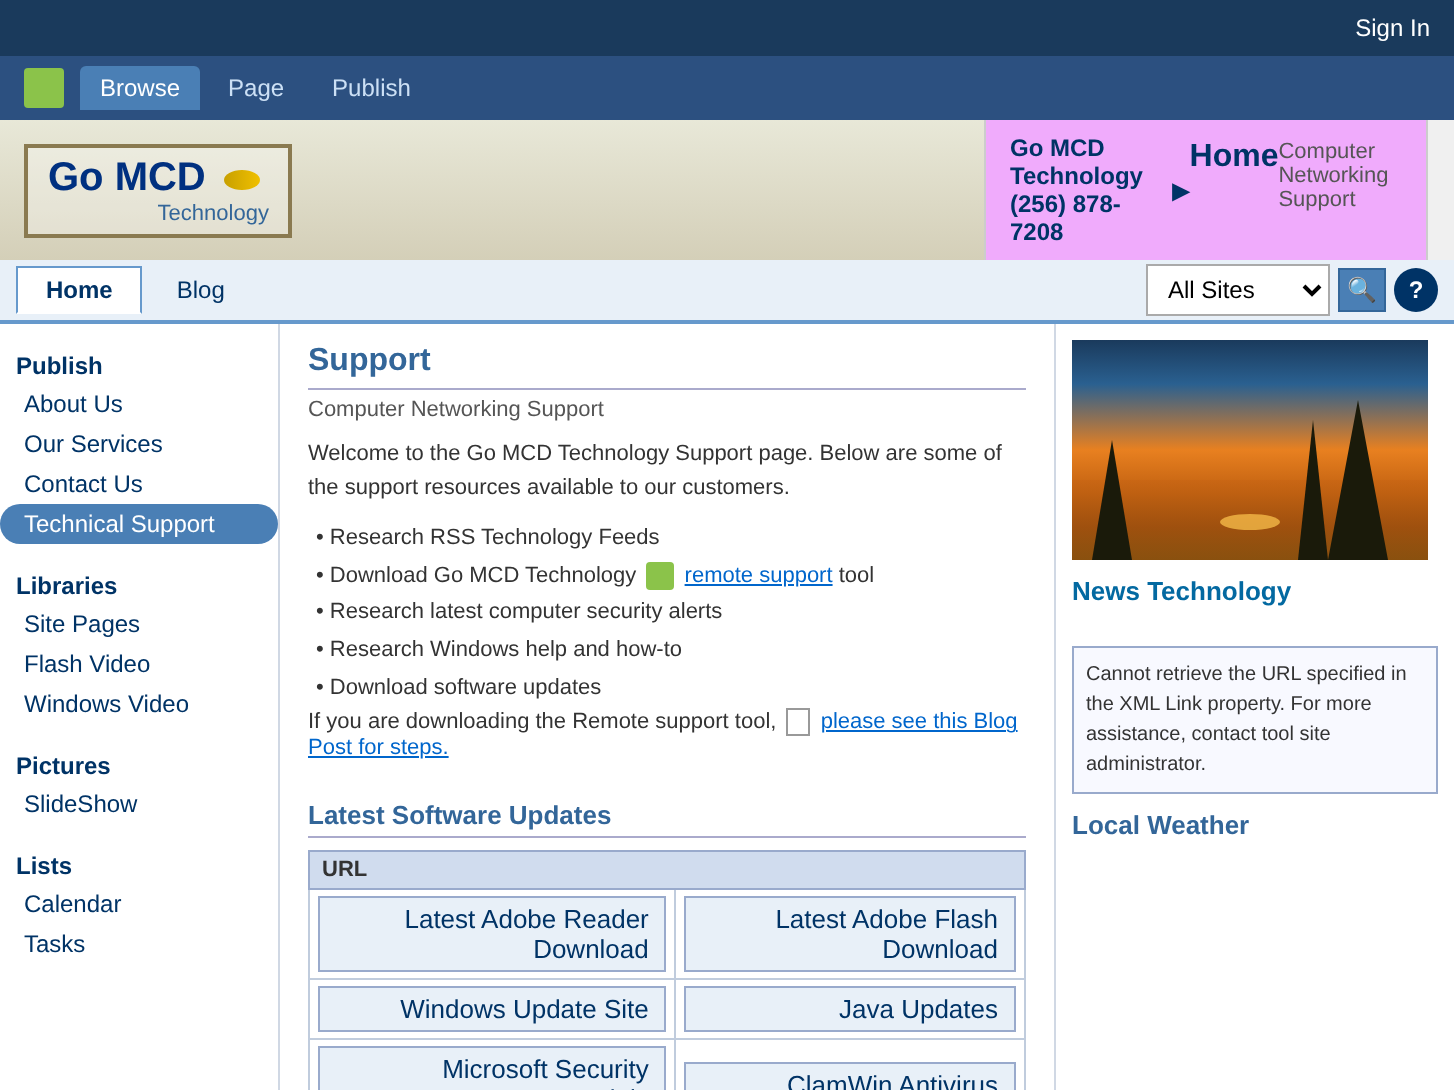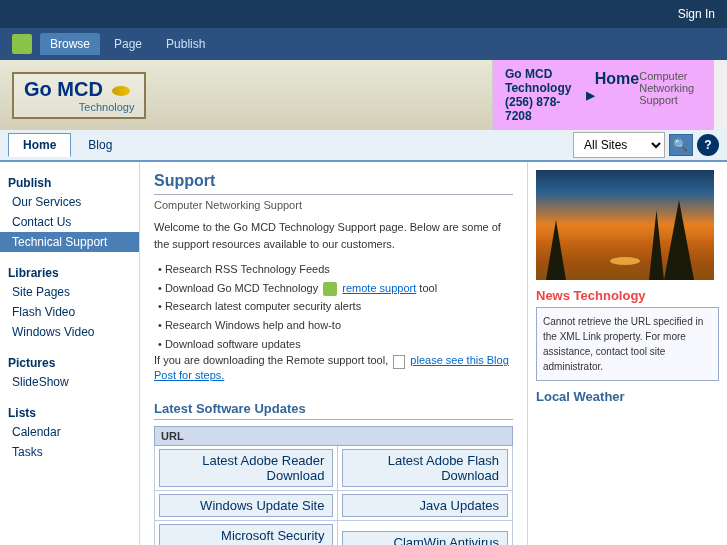--- a/index.html
+++ b/index.html
@@ -214,20 +214,21 @@
     }
     .sidebar-item {
       padding: 3px 8px 3px 12px;
       font-size: 12px;
       color: #003366;
       cursor: pointer;
     }
     .sidebar-item.active {
       background: #4a7fb5;
       color: #fff;
+      border-radius: 10px;
     }
     .sidebar-spacer { height: 8px; }
 
     
     .content-area {
       flex: 1;
       display: flex;
       overflow: hidden;
     }
     .main-content {
@@ -357,24 +358,24 @@
     }
     .sunset-reflection {
       position: absolute;
       bottom: 0;
       left: 0;
       right: 0;
       height: 40px;
       background: linear-gradient(to bottom, rgba(200,100,20,0.6), rgba(150,80,10,0.8));
     }
     .news-title {
-      color: #ef4444;
+      color: #0369a1;
       font-size: 13px;
       font-weight: bold;
-      margin-bottom: 4px;
+      margin-bottom: 20px;
     }
     .news-box {
       border: 1px solid #99aacc;
       padding: 6px;
       font-size: 10px;
       color: #333;
       line-height: 1.5;
       min-height: 50px;
       background: #f8f9ff;
     }
@@ -431,20 +432,21 @@
     </select>
     <div class="nav-search-btn">🔍</div>
     <div class="nav-help-btn">?</div>
   </div>
 </div>
 
 <div class="main-layout">
 
   <div class="sidebar">
     <div class="sidebar-section-title">Publish</div>
+    <div class="sidebar-item">About Us</div>
     <div class="sidebar-item">Our Services</div>
     <div class="sidebar-item">Contact Us</div>
     <div class="sidebar-item active">Technical Support</div>
 
     <div class="sidebar-spacer"></div>
     <div class="sidebar-section-title">Libraries</div>
     <div class="sidebar-item">Site Pages</div>
     <div class="sidebar-item">Flash Video</div>
     <div class="sidebar-item">Windows Video</div>
 

